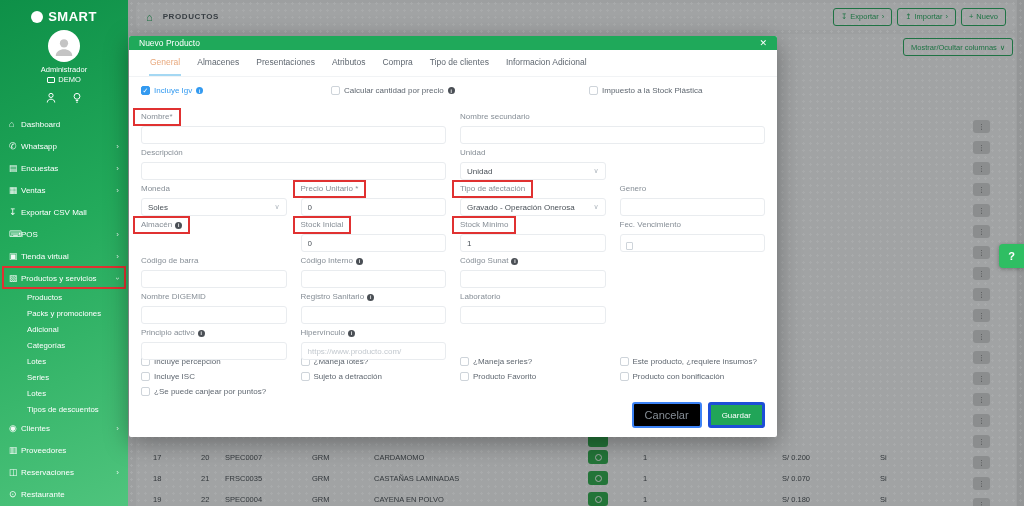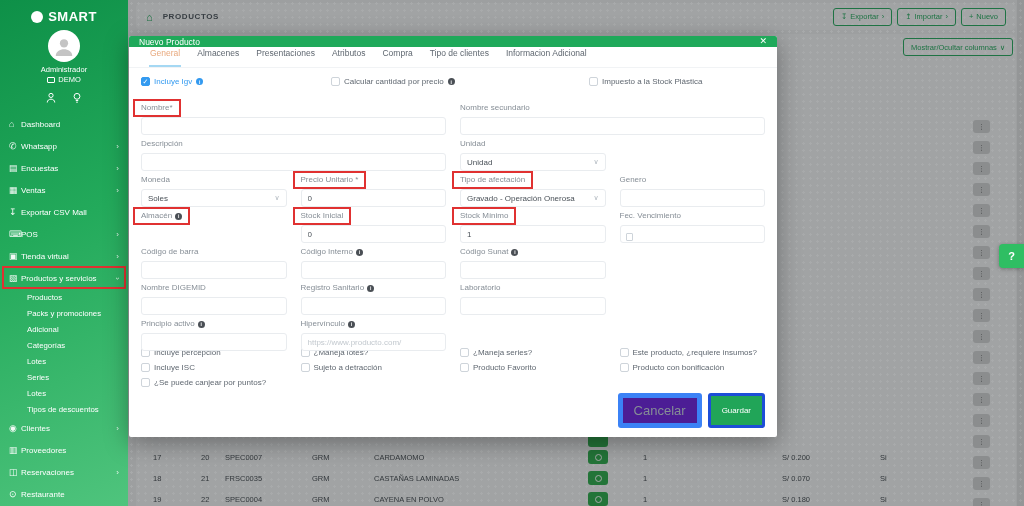--- a/index.html
+++ b/index.html
@@ -88,21 +88,21 @@
   .cbrow{position:relative;height:22px}
   .cb{display:inline-flex;align-items:center;gap:4px;font-size:8px;color:#5f6770;cursor:pointer;position:absolute;top:3px}
   .cb .box{width:9px;height:9px;border:1px solid #ced4da;border-radius:2px;background:#fff;flex:none;
     display:flex;align-items:center;justify-content:center}
   .cb .box.checked{background:#339af0;border-color:#339af0;color:#fff;font-size:7px;line-height:9px}
   .cb.blue{color:#339af0}
   .cbgrid{display:grid;grid-template-columns:repeat(4,1fr);column-gap:14px;margin-bottom:6px}
   .cbgrid .cb{position:static}
 
   .m-foot{display:flex;justify-content:flex-end;gap:6px;padding:0 12px 9px}
-  .btn-cancel{background:#4c1d95;border:5px solid #3b82f6;color:#868e96;font-size:13px;padding:5px 11px;border-radius:3px;cursor:pointer;font-family:inherit}
+  .btn-cancel{background:#000000;border:2px solid #3b82f6;color:#868e96;font-size:11px;padding:5px 11px;border-radius:3px;cursor:pointer;font-family:inherit}
   .btn-save{background:#21a558;border:3px solid #1d4ed8;color:#fff;font-size:8px;padding:5px 11px;border-radius:3px;cursor:pointer;font-family:inherit}
 </style>
 </head>
 <body>
 
 <div class="sidebar">
   <div class="brand">
     <span class="brand-circle"></span>
     <span class="brand-name">SMART</span>
   </div>

